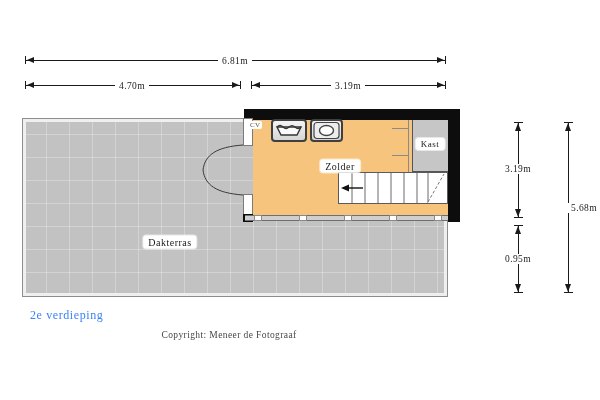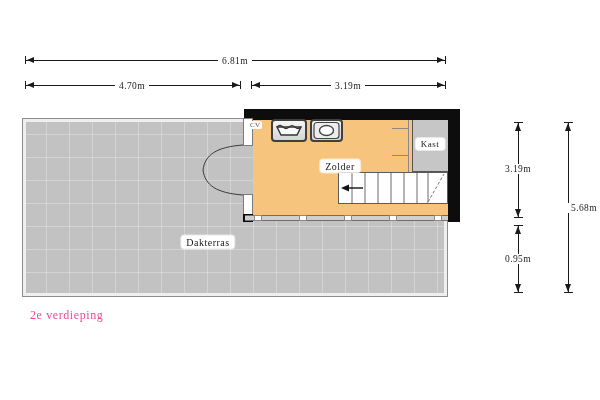--- a/index.html
+++ b/index.html
@@ -67,21 +67,21 @@
   }
   .badge{
     position:absolute;transform:translate(-50%,-50%);background:#fff;border-radius:3px;
     padding:1px 5px;color:#1a1a1a;letter-spacing:.5px;white-space:nowrap;
     box-shadow:0 0 0 1px rgba(255,255,255,.6);
   }
   .cv-badge{
     position:absolute;left:248px;top:121px;background:#fff;border-radius:2px;
     padding:0 2px;font-size:7px;color:#555;letter-spacing:.3px;
   }
-  .floor-title{position:absolute;left:30px;top:308px;font-size:12px;color:#ec4899;letter-spacing:.6px;}
+  .floor-title{position:absolute;left:30px;top:308px;font-size:12px;color:#3b82f6;letter-spacing:.6px;}
   .copyright{position:absolute;left:229px;top:330px;transform:translateX(-50%);font-size:9.5px;color:#474747;letter-spacing:.4px;white-space:nowrap;}
   svg{display:block;}
   .abs{position:absolute;}
 </style>
 </head>
 <body>
 
 <div class="stage">
 
   <div>
@@ -163,21 +163,21 @@
   <div class="appliance" style="left:310px;width:33px;">
     <svg width="29" height="19" viewBox="0 0 29 19">
       <rect x="2" y="1.5" width="25" height="16" rx="3" fill="#ededed" stroke="#444" stroke-width="1.2"></rect>
       <ellipse cx="14.5" cy="9.5" rx="7" ry="5" fill="#fff" stroke="#444" stroke-width="1.4"></ellipse>
     </svg>
   </div>
 
   <div class="cv-badge">CV</div>
   <div class="badge" style="left:320px;top:166px;font-size:10px;margin-left:20px;">Zolder</div>
   <div class="badge" style="left:430px;top:144px;font-size:9px;">Kast</div>
-  <div class="badge" style="left:170px;top:242px;font-size:10px;margin-left:38px;">Dakterras</div>
+  <div class="badge" style="left:170px;top:242px;font-size:10px;">Dakterras</div>
 
   <div>
     <div class="vline" style="left:518px;top:122px;height:96px;"></div>
     <div class="tick-h" style="left:514px;top:122px;"></div>
     <div class="tick-h" style="left:514px;top:217px;"></div>
     <div class="arr up" style="left:515px;top:123px;"></div>
     <div class="arr down" style="left:515px;top:209px;"></div>
     <div class="dim-label" style="left:518px;top:169px;">3.19m</div>
   </div>
   <div>
@@ -191,14 +191,15 @@
   <div>
     <div class="vline" style="left:568px;top:122px;height:171px;"></div>
     <div class="tick-h" style="left:564px;top:122px;"></div>
     <div class="tick-h" style="left:564px;top:292px;"></div>
     <div class="arr up" style="left:565px;top:123px;"></div>
     <div class="arr down" style="left:565px;top:284px;"></div>
     <div class="dim-label" style="left:584px;top:208px;">5.68m</div>
   </div>
 
   <div class="floor-title">2e verdieping</div>
+  <div class="copyright">Copyright: Meneer de Fotograaf</div>
 
 </div>
 
 </body></html>

